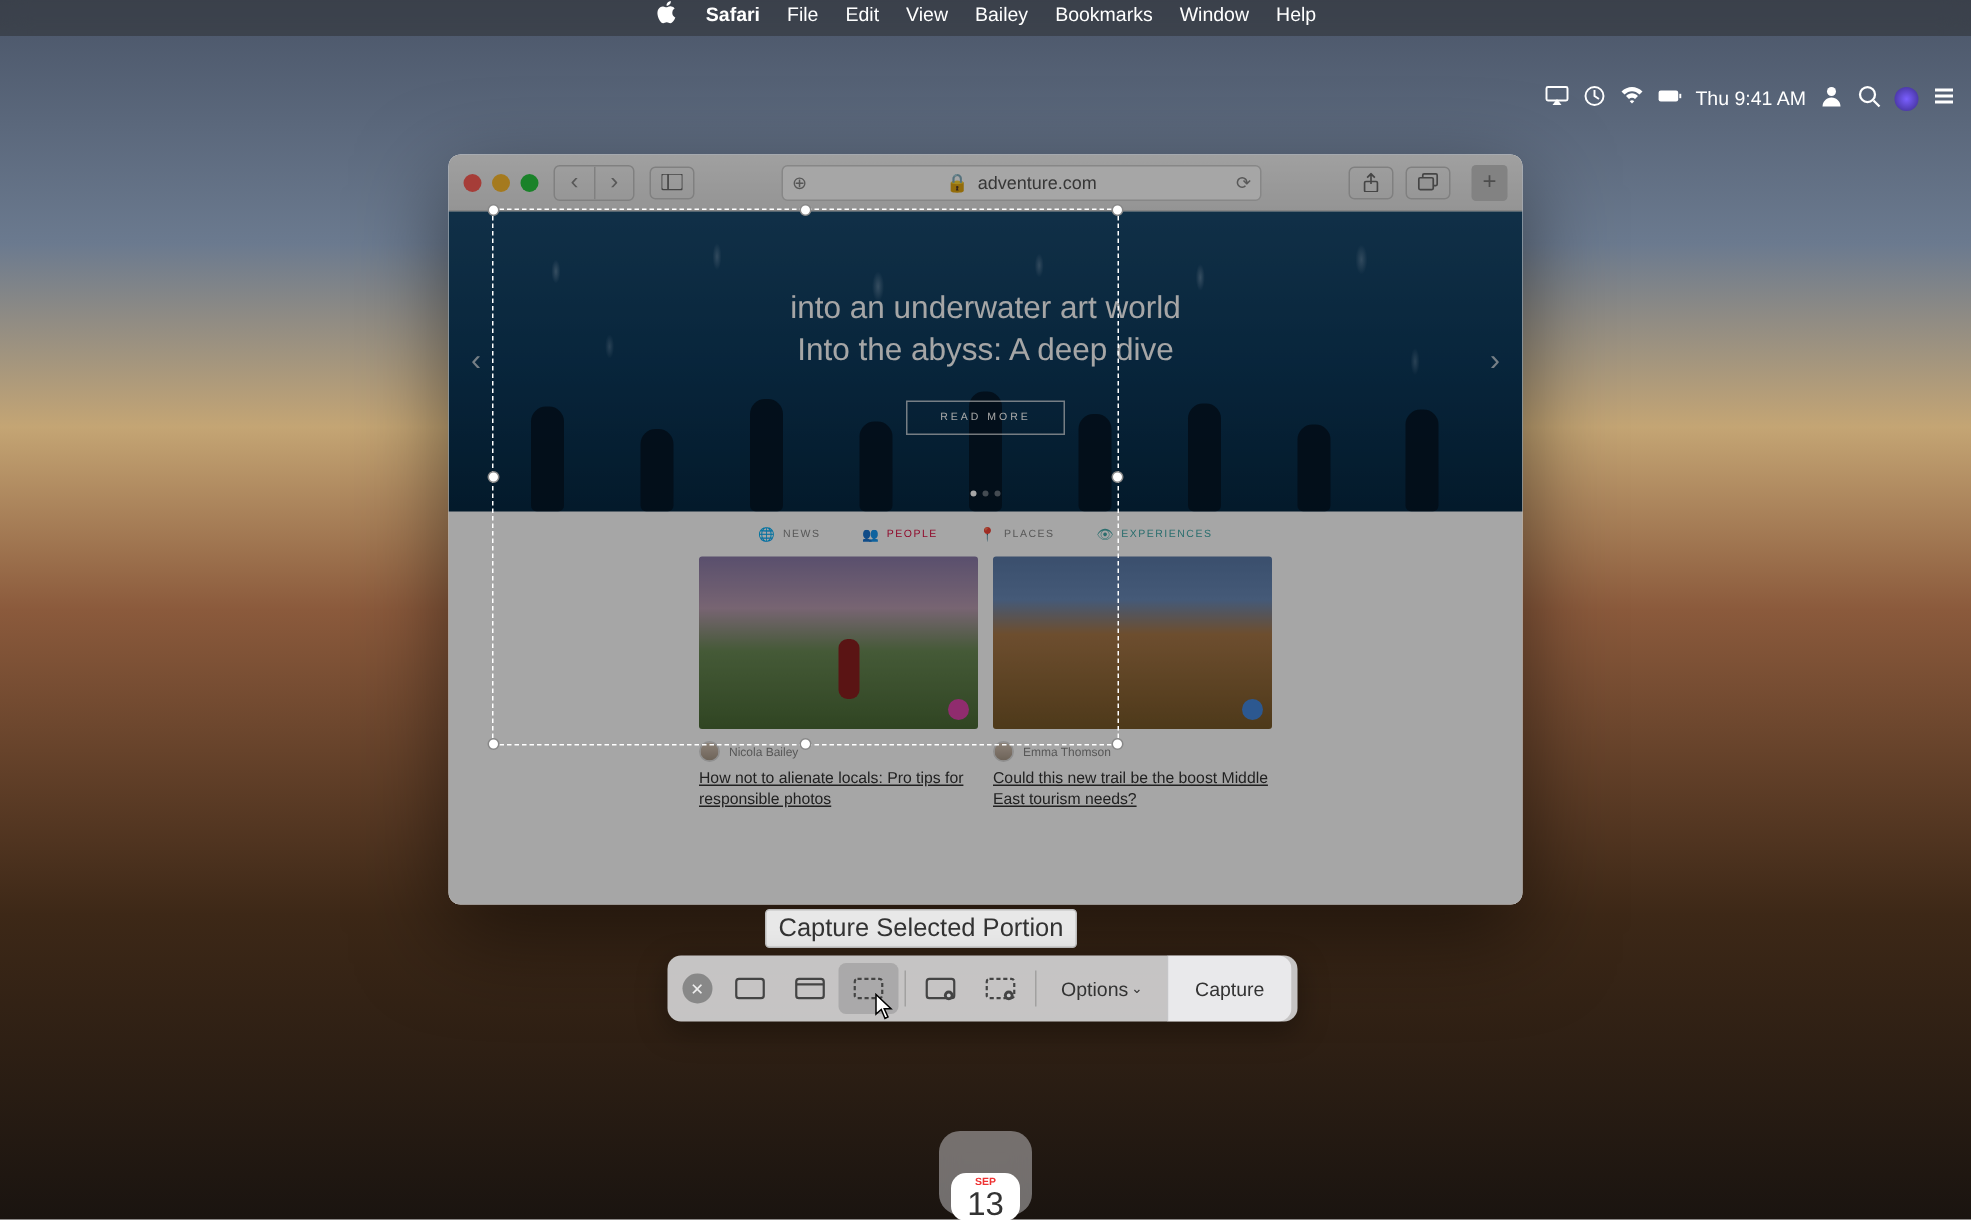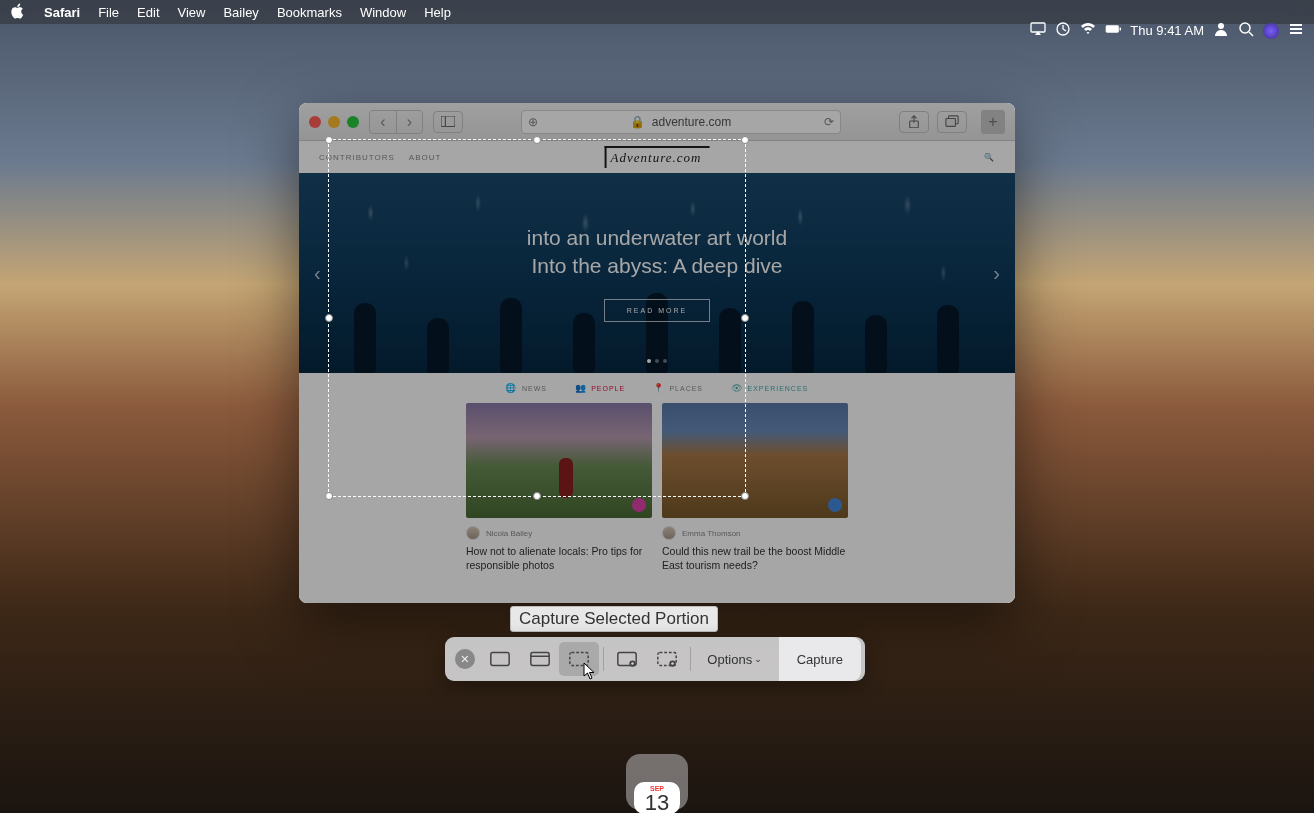--- a/index.html
+++ b/index.html
@@ -3,21 +3,21 @@
 <meta charset="utf-8">
 <style>
 * { margin:0; padding:0; box-sizing:border-box; font-family:-apple-system,"Helvetica Neue",Arial,sans-serif; }
 html,body{width:1314px;height:813px;overflow:hidden;}
 body{
   background:linear-gradient(180deg,#4a5568 0%,#6b7a8f 20%,#c4a574 35%,#8b5a3c 50%,#3d2817 75%,#1a1410 100%);
   position:relative;
 }
 
 
-.menubar{position:absolute;top:0;left:0;right:0;height:24px;background:rgba(40,40,40,.45);backdrop-filter:blur(10px);display:flex;align-items:center;color:#fff;font-size:13px;padding:0 10px;}
+.menubar{position:absolute;top:0;left:0;right:0;height:24px;background:rgba(40,40,40,.45);backdrop-filter:blur(10px);display:flex;align-items:center;color:#fff;font-size:13px;padding:0 10px;flex-direction:column;}
 .menubar .left{display:flex;align-items:center;gap:18px;}
 .menubar .left .appname{font-weight:600;}
 .menubar .right{margin-left:auto;display:flex;align-items:center;gap:9px;margin-top:37px;}
 .menubar .mi{cursor:default;}
 .menubar svg{width:16px;height:16px;fill:#fff;}
 
 
 .safari{position:absolute;top:103px;left:299px;width:716px;height:500px;background:#ececec;border-radius:8px;box-shadow:0 20px 60px rgba(0,0,0,.5);overflow:hidden;}
 .safari .dim{position:absolute;inset:0;background:rgba(0,0,0,.35);pointer-events:none;z-index:5;}
 .titlebar{height:38px;background:linear-gradient(#f6f6f6,#e4e4e4);border-bottom:1px solid #c9c9c9;display:flex;align-items:center;padding:0 10px;gap:10px;position:relative;z-index:1;}
@@ -70,21 +70,21 @@
 .card{width:186px;}
 .card .img{height:115px;position:relative;border-radius:2px;overflow:hidden;}
 .card.c1 .img{background:linear-gradient(180deg,#8a7aa8 0%,#b89bb0 30%,#6a8a55 55%,#4a6a35 100%);}
 .card.c1 .img::after{content:"";position:absolute;left:50%;bottom:20px;width:14px;height:40px;background:#8b2020;border-radius:6px;}
 .card.c2 .img{background:linear-gradient(180deg,#5a7aa8 0%,#6a8ab8 25%,#a87848 45%,#785828 100%);}
 .card .badge{position:absolute;bottom:6px;right:6px;width:14px;height:14px;border-radius:50%;}
 .card.c1 .badge{background:#d4a;}
 .card.c2 .badge{background:#48d;}
 .card .byline{display:flex;align-items:center;gap:6px;font-size:8px;color:#888;margin-top:8px;}
 .card .byline .av{width:14px;height:14px;border-radius:50%;background:linear-gradient(#d8c8b8,#a89888);border:1px solid #ddd;}
-.card .headline{font-size:10.5px;color:#333;margin-top:4px;line-height:1.35;}
+.card .headline{font-size:10.5px;color:#333;margin-top:4px;line-height:1.35;text-decoration:underline;}
 
 
 .selection{position:absolute;top:139px;left:328px;width:418px;height:358px;border:1.5px dashed #fff;z-index:200;box-shadow:0 0 0 9999px rgba(0,0,0,0);}
 .selection .h{position:absolute;width:8px;height:8px;background:#fff;border:1px solid #888;border-radius:50%;}
 .selection .h.tl{top:-4px;left:-4px}.selection .h.tm{top:-4px;left:calc(50% - 4px)}.selection .h.tr{top:-4px;right:-4px}
 .selection .h.ml{top:calc(50% - 4px);left:-4px}.selection .h.mr{top:calc(50% - 4px);right:-4px}
 .selection .h.bl{bottom:-4px;left:-4px}.selection .h.bm{bottom:-4px;left:calc(50% - 4px)}.selection .h.br{bottom:-4px;right:-4px}
 
 
 .tooltip{position:absolute;top:606px;left:510px;background:#e8e8e8;border:1px solid #bdbdbd;border-radius:3px;padding:2px 8px;font-size:17px;color:#333;z-index:300;}
@@ -194,28 +194,20 @@
         <svg viewBox="0 0 16 14" width="14">
             <rect x="4" y="1" width="11" height="9" rx="1" fill="none" stroke="#6b6b6b" stroke-width="1.3"></rect>
             <rect x="1" y="4" width="11" height="9" rx="1" fill="#e4e4e4" stroke="#6b6b6b" stroke-width="1.3"></rect>
           </svg>
       </div>
     </div>
     <div class="newtab">+</div>
   </div>
 
   <div class="content">
-    <div class="sitebar">
-      <div class="navlinks">
-        <span>CONTRIBUTORS</span>
-        <span>ABOUT</span>
-      </div>
-      <div class="logo">Adventure.com</div>
-      <div class="srch">🔍</div>
-    </div>
 
     <div class="hero">
       <div class="people">
           <span></span>
           <span style="height:55px"></span>
           <span style="height:75px"></span>
           <span style="height:60px"></span>
           <span style="height:80px"></span>
           <span style="height:65px"></span>
           <span style="height:72px"></span>

